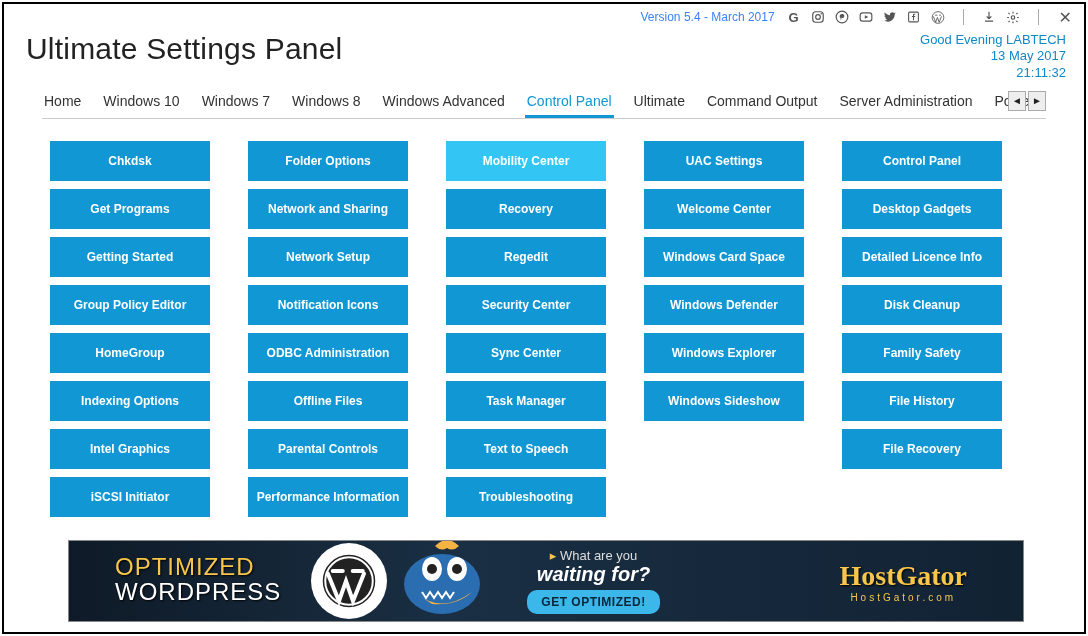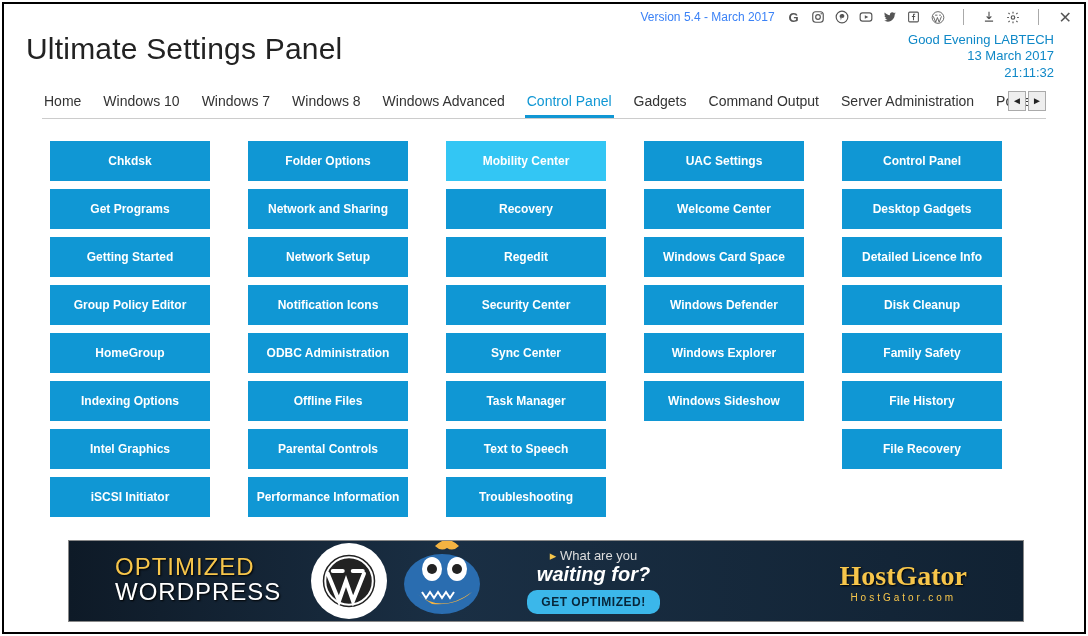--- a/index.html
+++ b/index.html
@@ -4,21 +4,21 @@
 <style>
   * { box-sizing: border-box; margin: 0; padding: 0; }
   html, body { width: 1088px; height: 636px; font-family: "Segoe UI", Arial, sans-serif; background: #fff; color: #222; overflow: hidden; }
   .frame { border: 2px solid #000; width: 1084px; height: 632px; margin: 2px; position: relative; background: #fff; }
   .topbar { display: flex; align-items: center; justify-content: flex-end; height: 24px; padding: 2px 10px 0 10px; font-size: 12px; color: #555; }
   .topbar .version { margin-right: 12px; color: #3b82f6; }
   .topbar .icons { display: flex; align-items: center; gap: 10px; }
   .topbar .icons span, .topbar .icons svg { color: #555; fill: #555; }
   .topbar .sep { width: 1px; height: 16px; background: #aaa; margin: 0 8px; }
   .topbar .close { font-size: 16px; color: #333; cursor: pointer; padding: 0 2px; }
-  .header { display: flex; justify-content: space-between; align-items: flex-start; padding: 4px 30px 8px 22px; }
+  .header { display: flex; justify-content: space-between; align-items: flex-start; padding: 4px 18px 8px 22px; }
   .title { font-size: 30px; font-weight: 300; color: #222; letter-spacing: 0.2px; }
   .status { text-align: right; color: #0f88c7; font-size: 13px; line-height: 1.25; }
   .tabs-wrap { position: relative; padding: 0 38px; }
   .tabs { display: flex; gap: 18px; border-bottom: 1px solid #ccc; height: 30px; align-items: flex-end; overflow: hidden; white-space: nowrap; }
   .tab { font-size: 14px; color: #333; padding: 0 2px 6px 2px; cursor: pointer; border-bottom: 3px solid transparent; }
   .tab.active { color: #1097d4; border-bottom: 3px solid #1097d4; }
   .scroll-btns { position: absolute; right: 38px; top: 2px; display: flex; gap: 2px; }
   .scroll-btn { width: 18px; height: 20px; border: 1px solid #aaa; background: #eee; font-size: 10px; display: flex; align-items: center; justify-content: center; cursor: pointer; }
   .grid { padding: 22px 46px 10px 46px; display: grid; grid-template-columns: repeat(5, 160px); gap: 8px 38px; justify-content: start; }
   .tile { background: #1097d4; color: #fff; font-size: 12px; font-weight: 600; height: 40px; display: flex; align-items: center; justify-content: center; cursor: pointer; text-align: center; padding: 0 6px; }
@@ -98,34 +98,34 @@
         </span>
       <span class="sep"></span>
       <span class="close">✕</span>
     </div>
   </div>
 
   <div class="header">
     <div class="title">Ultimate Settings Panel</div>
     <div class="status">
       <div>Good Evening LABTECH</div>
-      <div>13 March 2017</div>
+      <div>13 May 2017</div>
       <div>21:11:32</div>
     </div>
   </div>
 
   <div class="tabs-wrap">
     <div class="tabs" id="tabs">
         <div class="tab">Home</div>
         <div class="tab">Windows 10</div>
         <div class="tab">Windows 7</div>
         <div class="tab">Windows 8</div>
         <div class="tab">Windows Advanced</div>
         <div class="tab active">Control Panel</div>
-        <div class="tab">Gadgets</div>
+        <div class="tab">Ultimate</div>
         <div class="tab">Command Output</div>
         <div class="tab">Server Administration</div>
         <div class="tab">Powershell</div>
       </div>
     <div class="scroll-btns">
       <div class="scroll-btn">◄</div>
       <div class="scroll-btn">►</div>
     </div>
   </div>
 

